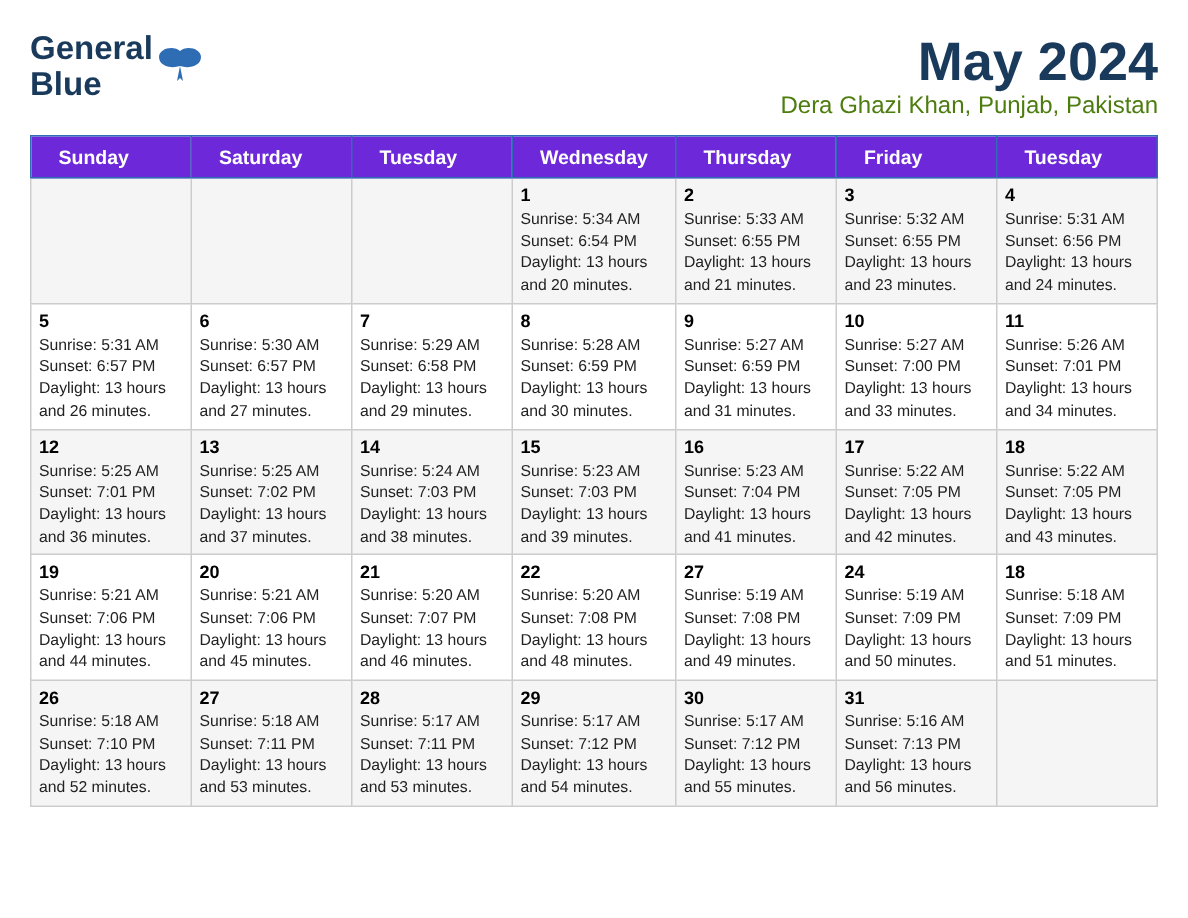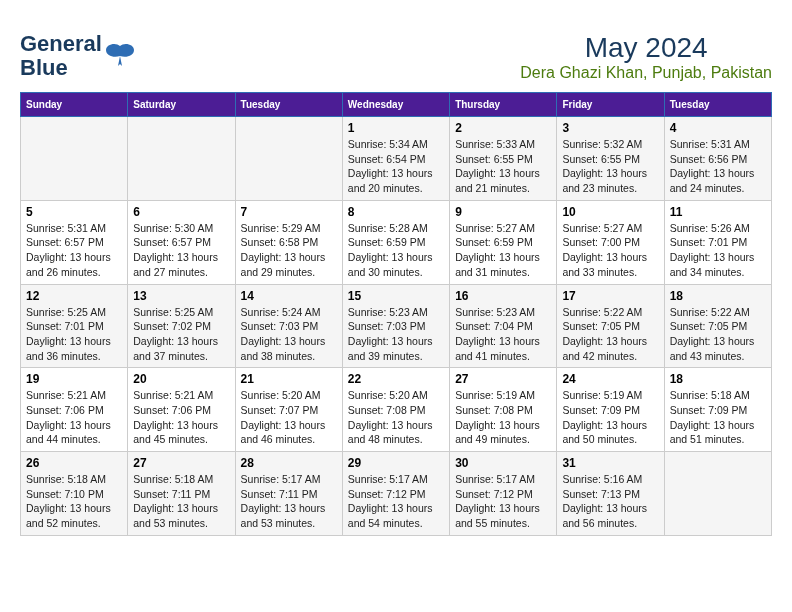--- a/index.html
+++ b/index.html
@@ -8,21 +8,20 @@
       background: #fff;
       width: 792px;
       min-height: 612px;
       padding: 20px;
     }
     .header-area {
       display: flex;
       justify-content: space-between;
       align-items: flex-start;
       margin-bottom: 10px;
-      margin-top: 12px;
     }
     .logo {
       display: flex;
       align-items: center;
     }
     .logo-text {
       font-size: 22px;
       font-weight: bold;
       color: #1a3a5c;
       line-height: 1.1;
@@ -32,40 +31,39 @@
     }
     .logo-bird {
       width: 32px;
       height: 28px;
       margin-left: 2px;
     }
     .title-area {
       text-align: right;
     }
     .main-title {
-      font-size: 28px;
-      font-weight: normal;
+      font-size: 36px;
+      font-weight: bold;
       color: #1a3a5c;
-      text-align: center;
     }
     .sub-title {
       font-size: 16px;
       color: #4d7c0f;
     }
     table {
       width: 100%;
       border-collapse: collapse;
       font-size: 11px;
     }
     thead tr th {
-      background-color: #4c1d95;
+      background-color: #6d28d9;
       color: #fff;
-      padding: 6px 5px;
+      padding: 6px 18px;
       text-align: left;
-      font-size: 10px;
+      font-size: 13px;
       font-weight: bold;
       border: 1px solid #2e6db4;
     }
     tbody tr td {
       border: 1px solid #ccc;
       vertical-align: top;
       padding: 4px 5px;
       width: 107px;
       min-height: 70px;
       background: #fff;

